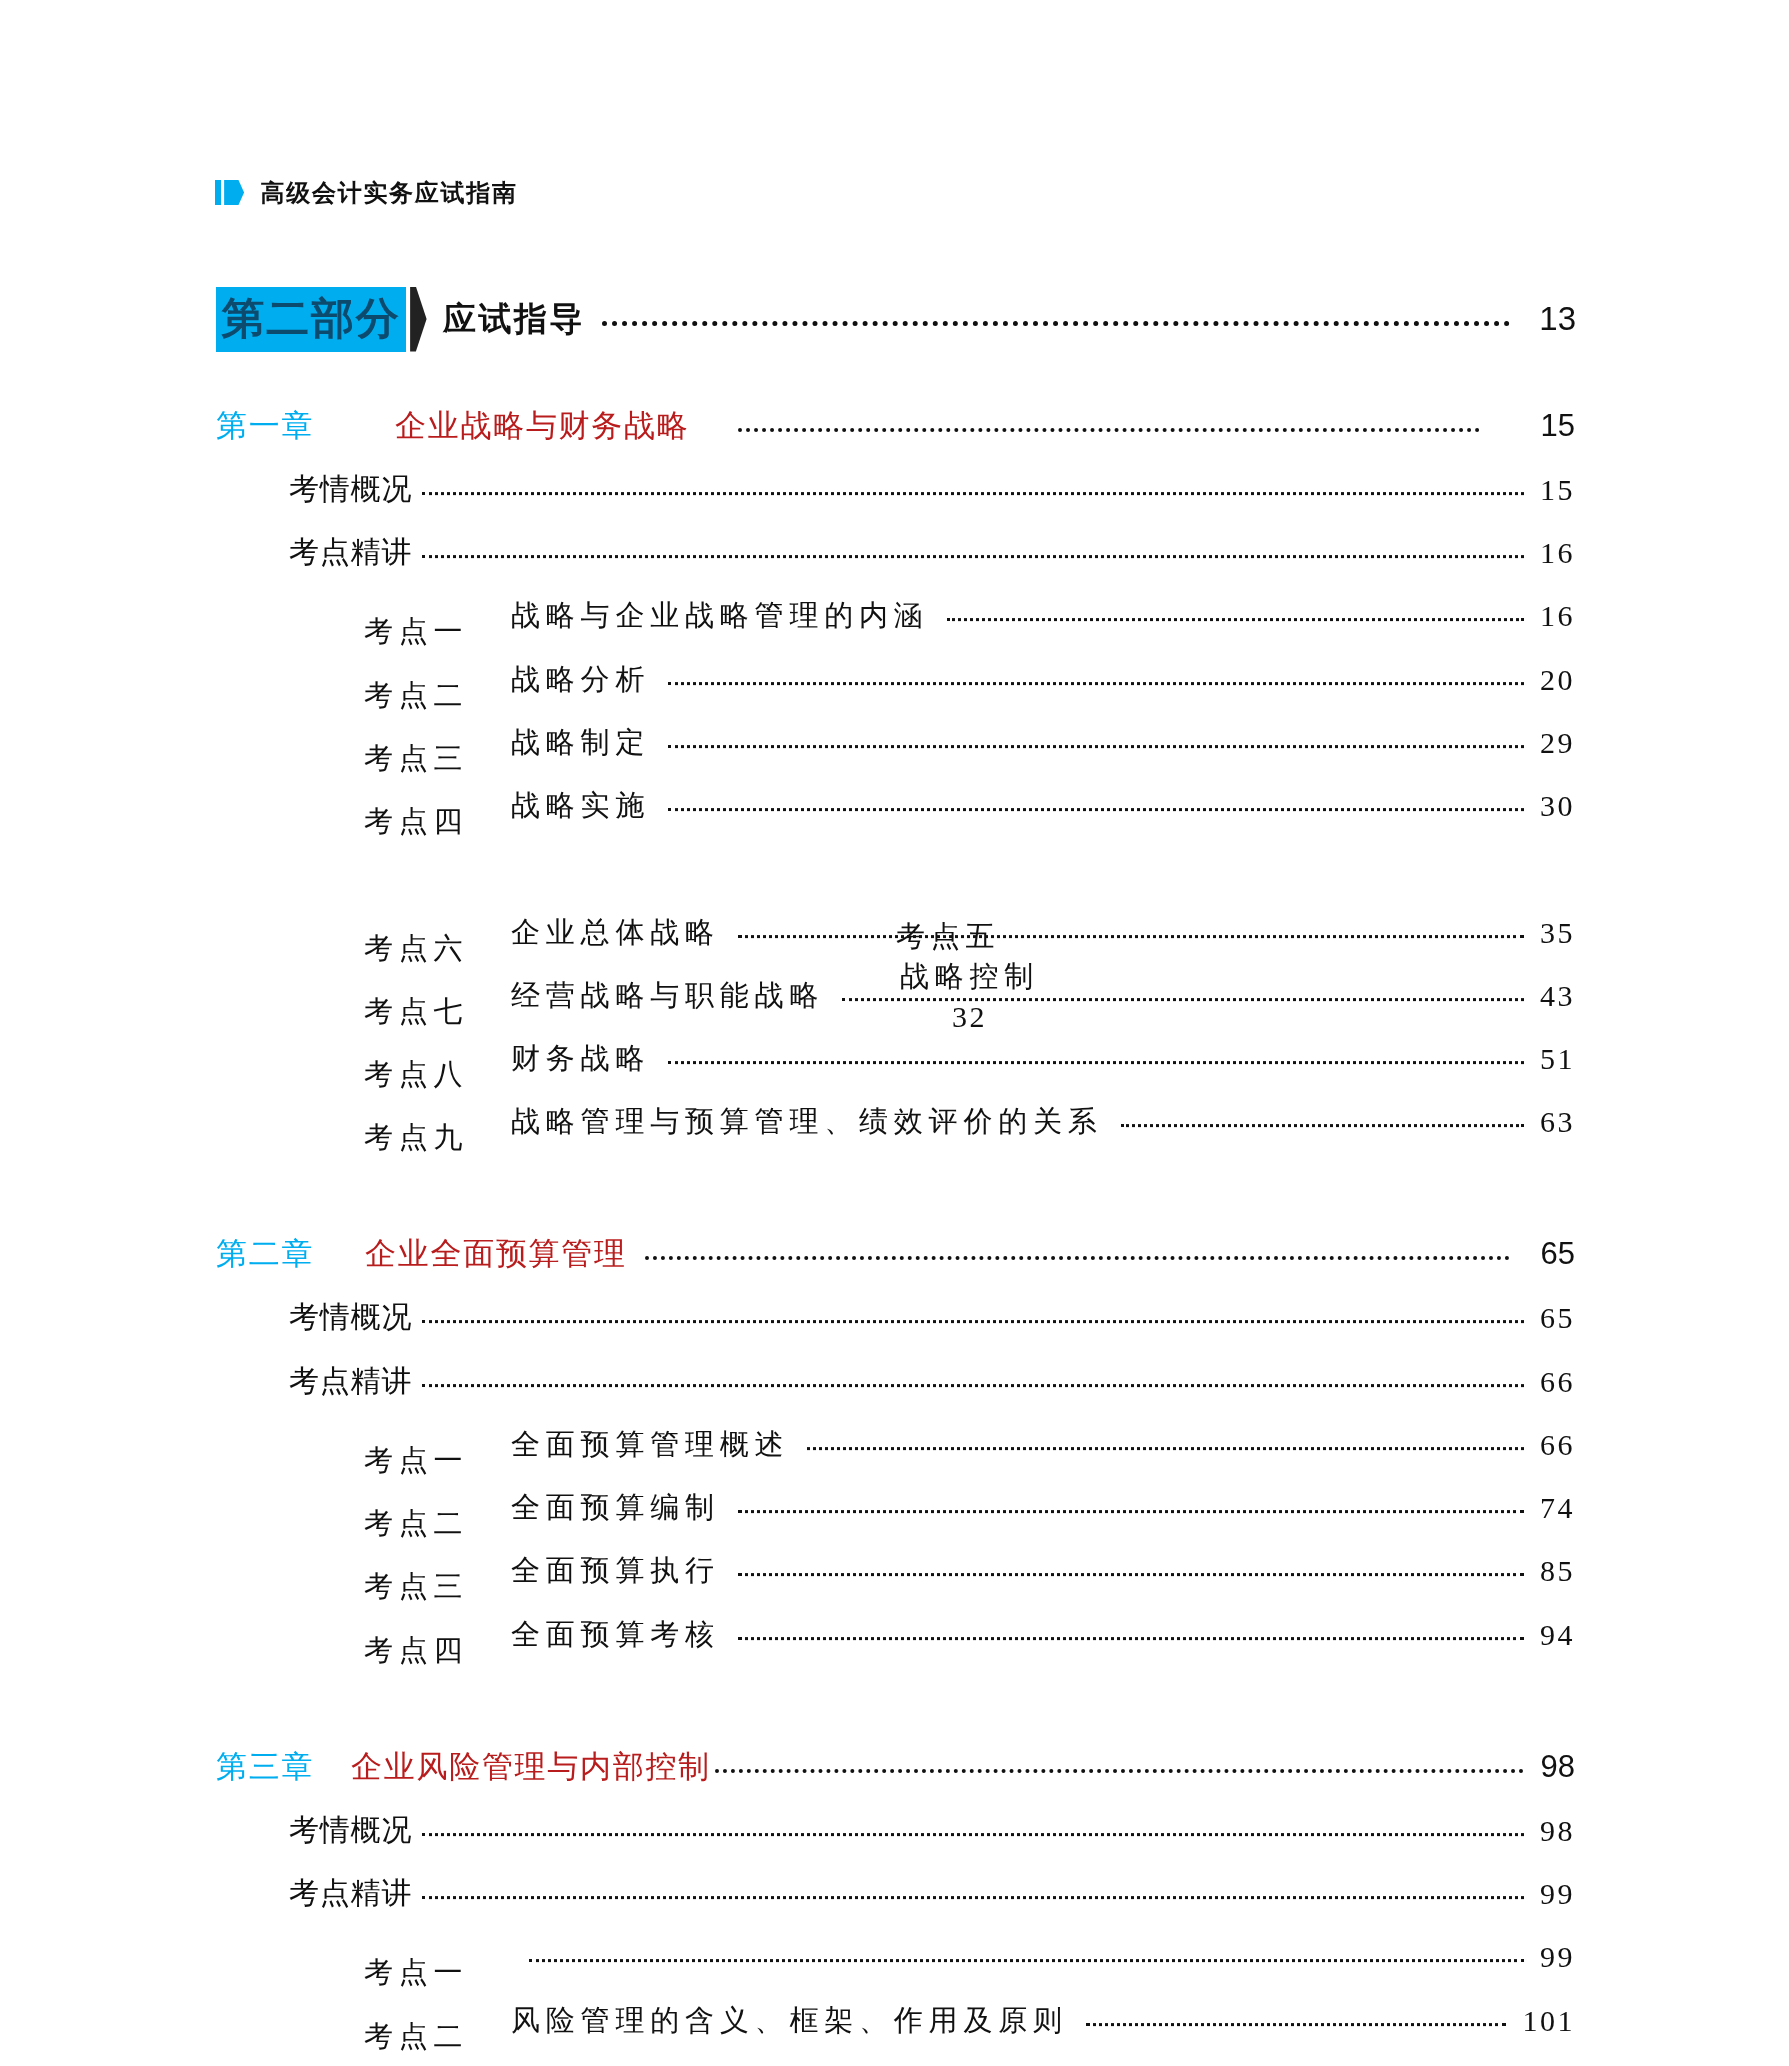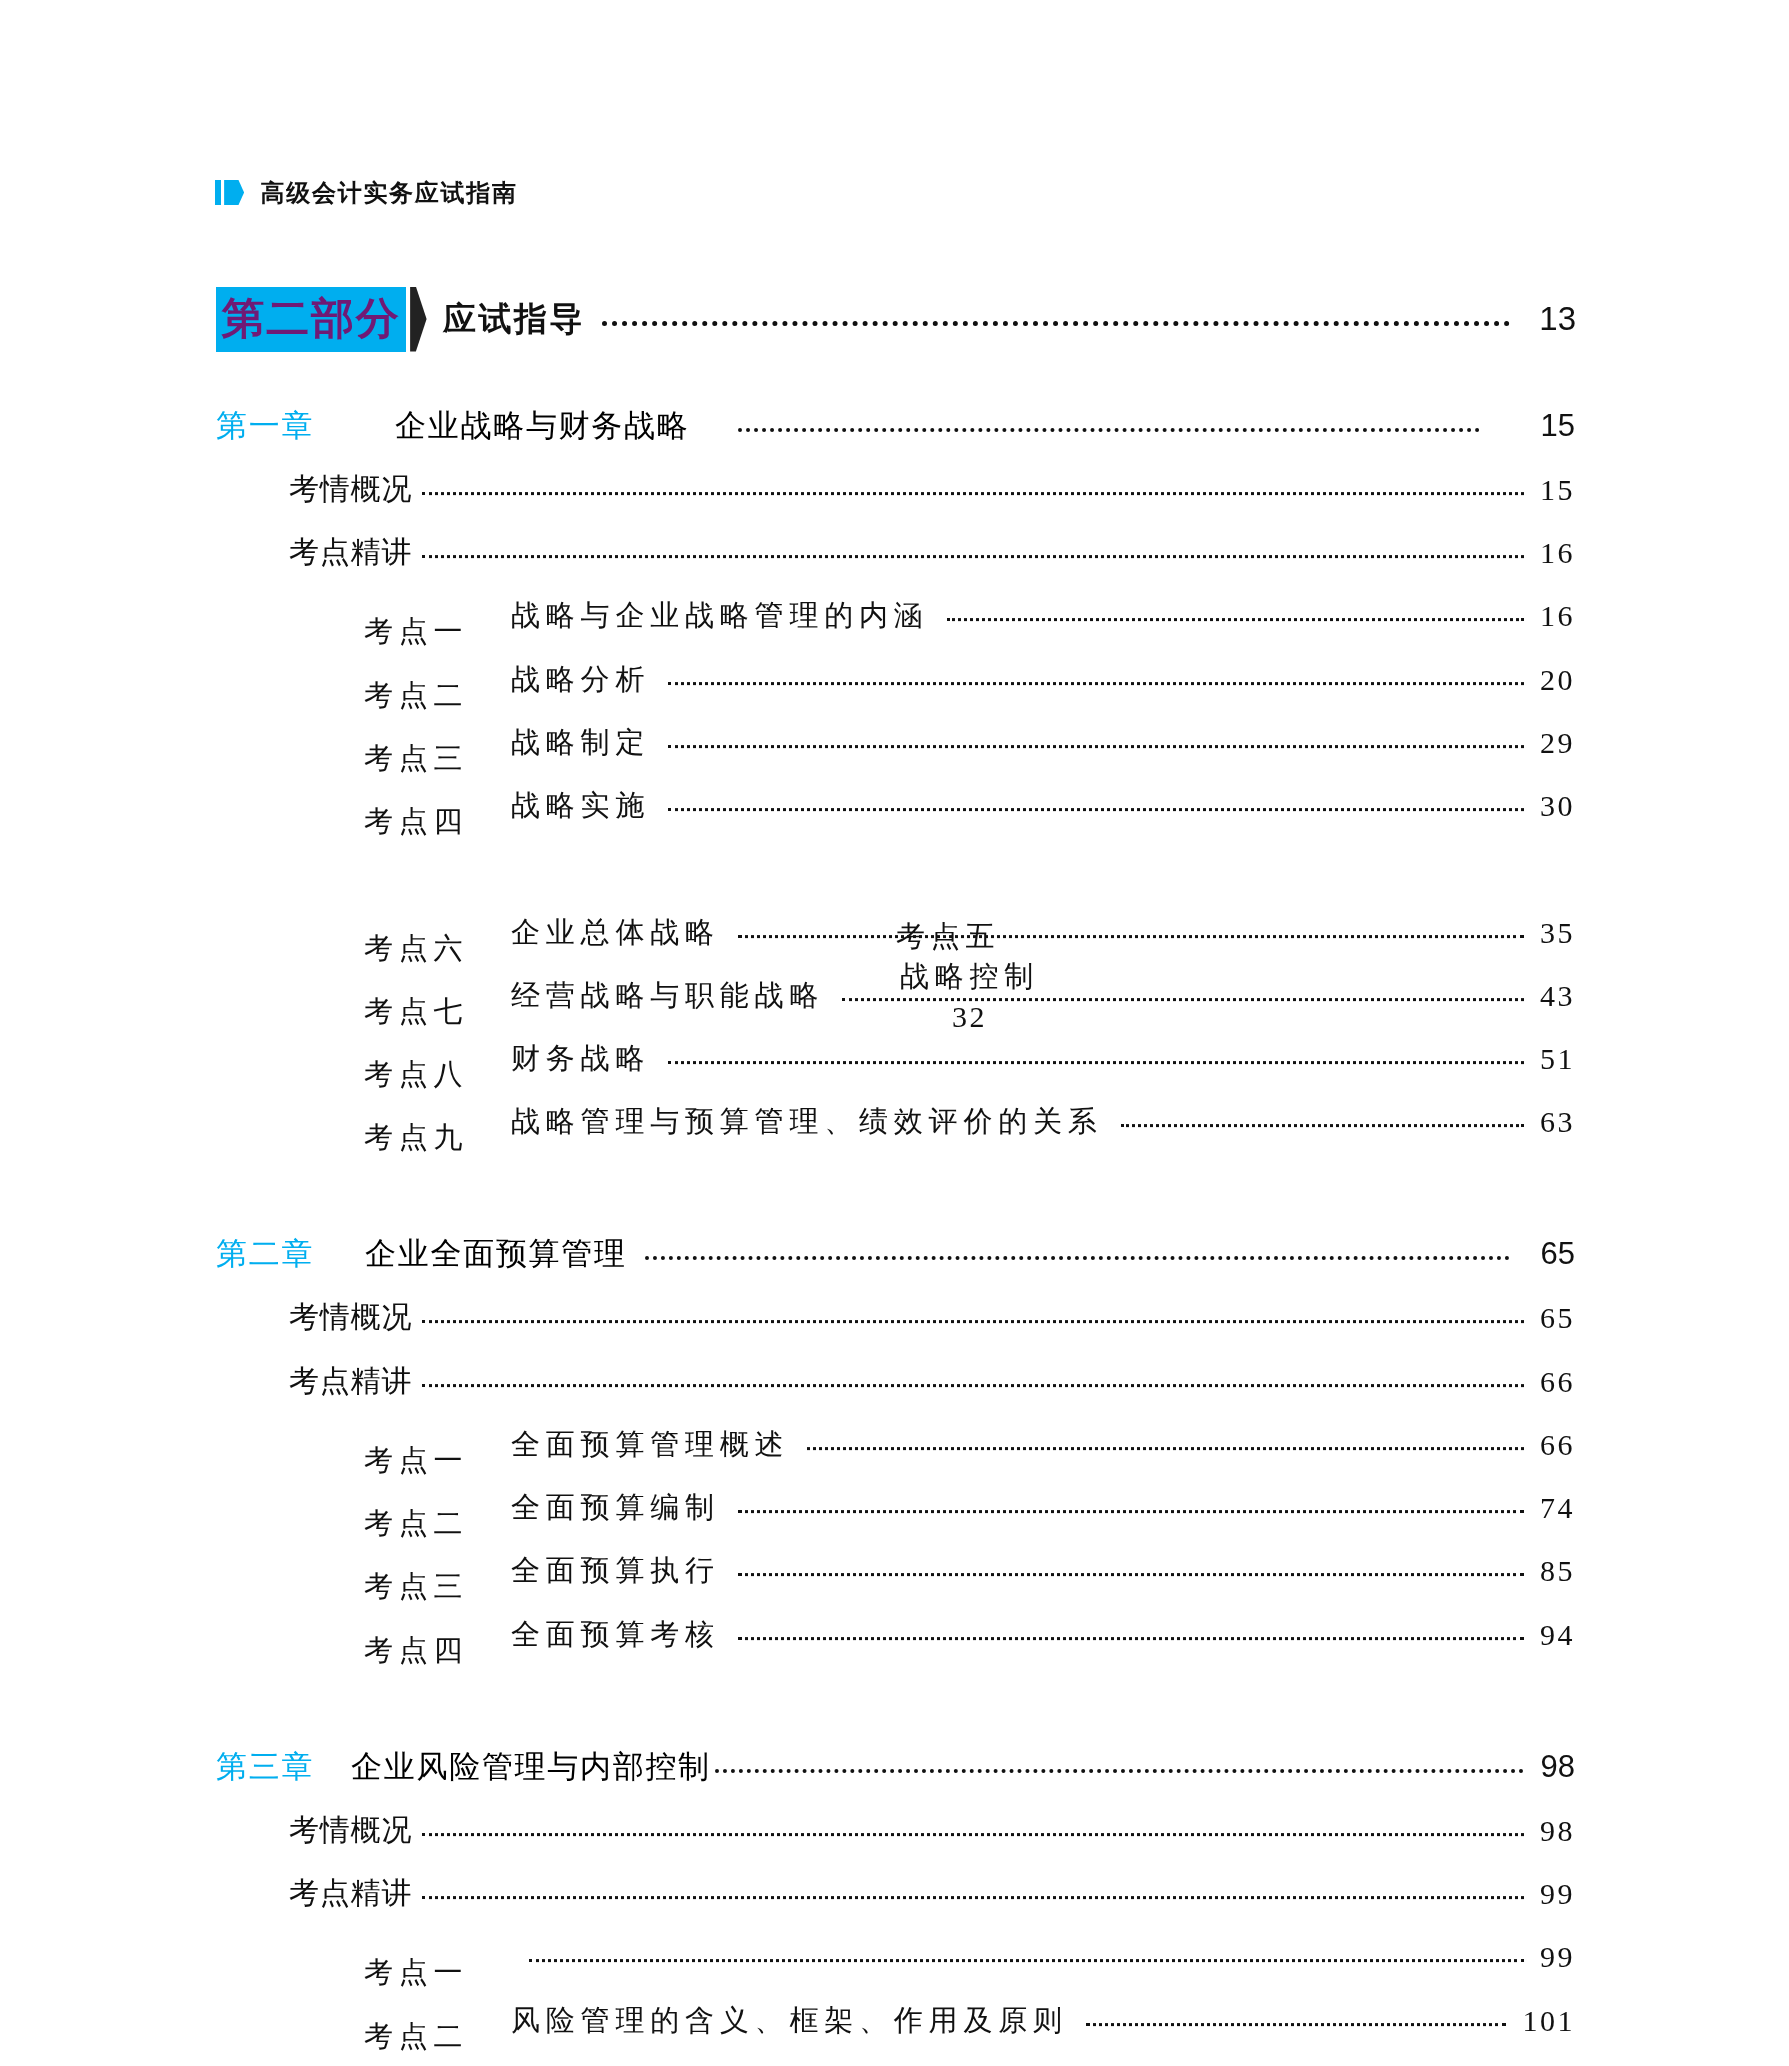--- a/index.html
+++ b/index.html
@@ -4,32 +4,32 @@
 <style>
   html, body { margin:0; padding:0; background:#ffffff; }
   body { width:1790px; height:2492px; position:relative; overflow:hidden;
          font-family: "DejaVu Serif", "Liberation Serif", serif; color:#111; }
   .header { position:absolute; left:215px; top:178px; height:29px; display:flex; align-items:center; }
   .hdr-bar { width:5.8px; height:25px; background:#00aeef; margin-right:3.3px; }
   .hdr-mark { width:20px; height:25px; background:#00aeef; clip-path: polygon(0 0, 72% 0, 100% 50%, 72% 100%, 0 100%); margin-right:16.5px; }
   .hdr-title { font-family:"DejaVu Sans", sans-serif; font-size:24px; font-weight:bold; letter-spacing:1.7px; }
 
   .part { position:absolute; left:216px; top:286px; width:1360px; height:66px; display:flex; align-items:center; }
-  .part-box { background:#00aeef; color:#701a75; font-family:"DejaVu Sans", sans-serif; font-weight:bold;
+  .part-box { background:#00aeef; color:#0c4a6e; font-family:"DejaVu Sans", sans-serif; font-weight:bold;
               font-size:43px; height:65px; width:190px; display:flex; align-items:center; justify-content:center; letter-spacing:1.7px; }
   .part-arrow { width:16.5px; height:65px; background:#222; clip-path: polygon(0 0, 35% 0, 100% 50%, 35% 100%, 0 100%); margin-left:4.1px; margin-right:16.5px;}
   .part-title { font-family:"DejaVu Sans", sans-serif; font-weight:bold; font-size:33px; letter-spacing:2.5px; white-space:nowrap; }
   .leader { flex:1; border-bottom:5.8px dotted #111; margin:0 12.4px; transform:translateY(4.1px); }
   .part .leader { border-bottom-width:5px; margin-left:16.5px; margin-right:29px; }
   .page-num-sans { font-family:"Liberation Sans", sans-serif; font-size:33px; }
 
   .row { position:absolute; display:flex; align-items:center; height:45px; right:215px; }
   .chapter { left:216px; }
   .chapter .ch-num { color:#00aeef; font-family:"DejaVu Sans", sans-serif; font-size:31px; white-space:nowrap; letter-spacing:1.7px; margin-right:37px; }
-  .chapter .ch-title { color:#000000; font-family:"DejaVu Sans", sans-serif; font-size:31px; white-space:nowrap; letter-spacing:1.7px; }
+  .chapter .ch-title { color:#b91c1c; font-family:"DejaVu Sans", sans-serif; font-size:31px; white-space:nowrap; letter-spacing:1.7px; }
   .chapter .leader { border-bottom-width:4.1px; margin:0 16.5px 0 4.1px; }
   .chapter .pg { font-family:"Liberation Sans", sans-serif; font-size:31px; }
 
   .section { left:289px; }
   .section .sec-title { font-family:"DejaVu Sans", sans-serif; font-size:30px; white-space:nowrap; letter-spacing:0.8px; }
   .section .leader { border-bottom:3.3px dotted #111; margin:0 16.5px 0 10px; }
   .section .pg { font-family:"Liberation Serif", serif; font-size:30px; letter-spacing:2.5px; }
 
   .point { left:364px; }
   .point .pt-num { font-family:"DejaVu Serif", serif; font-size:29px; white-space:nowrap; letter-spacing:5.8px; width:147px;margin-top:32px; }

